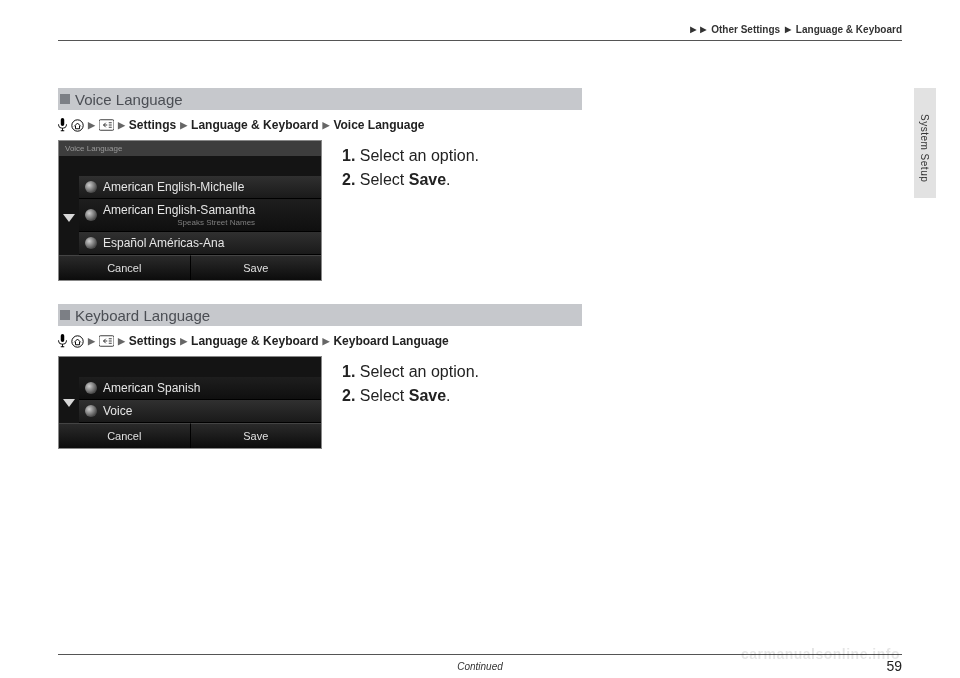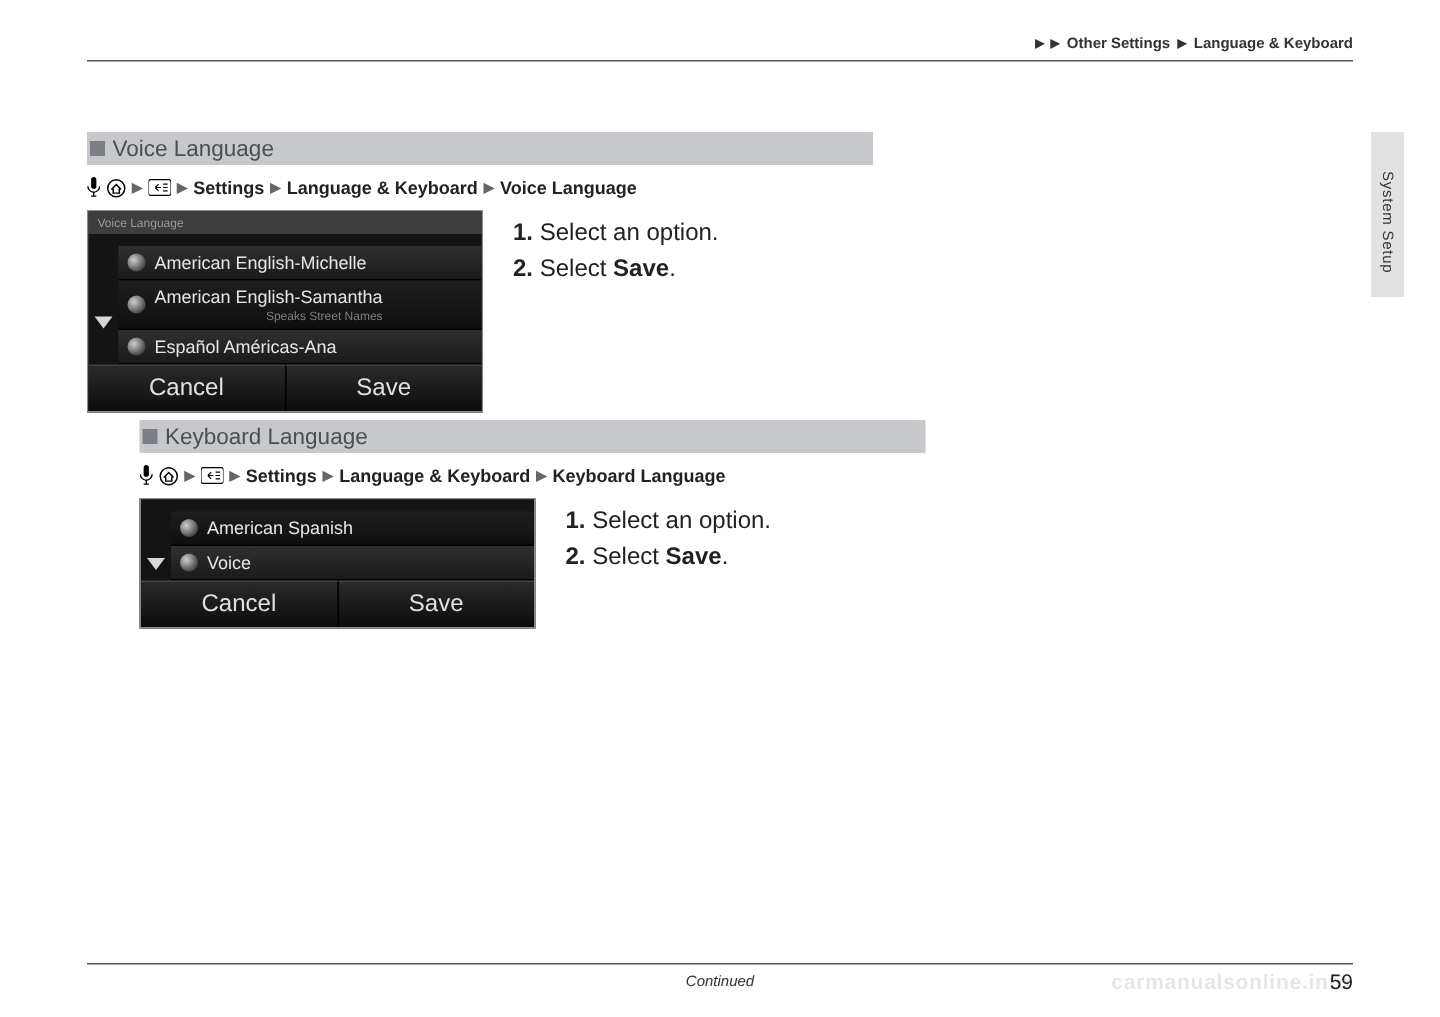--- a/index.html
+++ b/index.html
@@ -53,21 +53,21 @@
     font-size: 10px;
     color: #333;
     writing-mode: vertical-rl;
     letter-spacing: 0.5px;
   }
   .section {
     position: absolute;
     left: 58px;
   }
   .section.voice { top: 88px; }
-  .section.keyboard { top: 280px; margin-left: 35px; }
+  .section.keyboard { top: 304px; }
   .heading-bar {
     width: 522px;
     height: 22px;
     background: #c6c8cc;
     display: flex;
     align-items: center;
     padding-left: 2px;
   }
   .heading-bar .sq {
     width: 10px;
@@ -104,21 +104,21 @@
   }
   .device-title {
     font-size: 8px;
     color: #9a9a9a;
     padding: 3px 6px;
     background: #3d3d3d;
   }
   .device-body {
     position: relative;
     background: #141414;
-    padding: 8px 0 0 0;
+    padding: 20px 0 0 0;
   }
   .arrow-col {
     position: absolute;
     left: 0;
     top: 0;
     bottom: 0;
     width: 20px;
     display: flex;
     align-items: center;
     justify-content: center;
@@ -159,38 +159,38 @@
     margin-top: 1px;
   }
   .opt .txtwrap { display:flex; flex-direction:column; }
   .device-btns {
     display: flex;
   }
   .device-btn {
     flex: 1;
     text-align: center;
     color: #e0e0e0;
-    font-size: 16px;
+    font-size: 11px;
     padding: 6px 0;
     background: linear-gradient(#2a2a2a,#0c0c0c);
     border-top: 1px solid #444;
   }
   .device-btn + .device-btn {
     border-left: 1px solid #000;
   }
   .instructions {
     font-size: 16px;
     line-height: 1.5;
     margin-top: 4px;
   }
   .instructions b.num { font-weight: 700; }
   .instructions b.sv { font-weight: 700; }
   .footer {
     position: absolute;
-    bottom: 18px;
+    bottom: 6px;
     left: 58px;
     right: 58px;
   }
   .hr-bot {
     height: 1px;
     background: #555;
     margin-bottom: 6px;
   }
   .continued {
     text-align: center;

